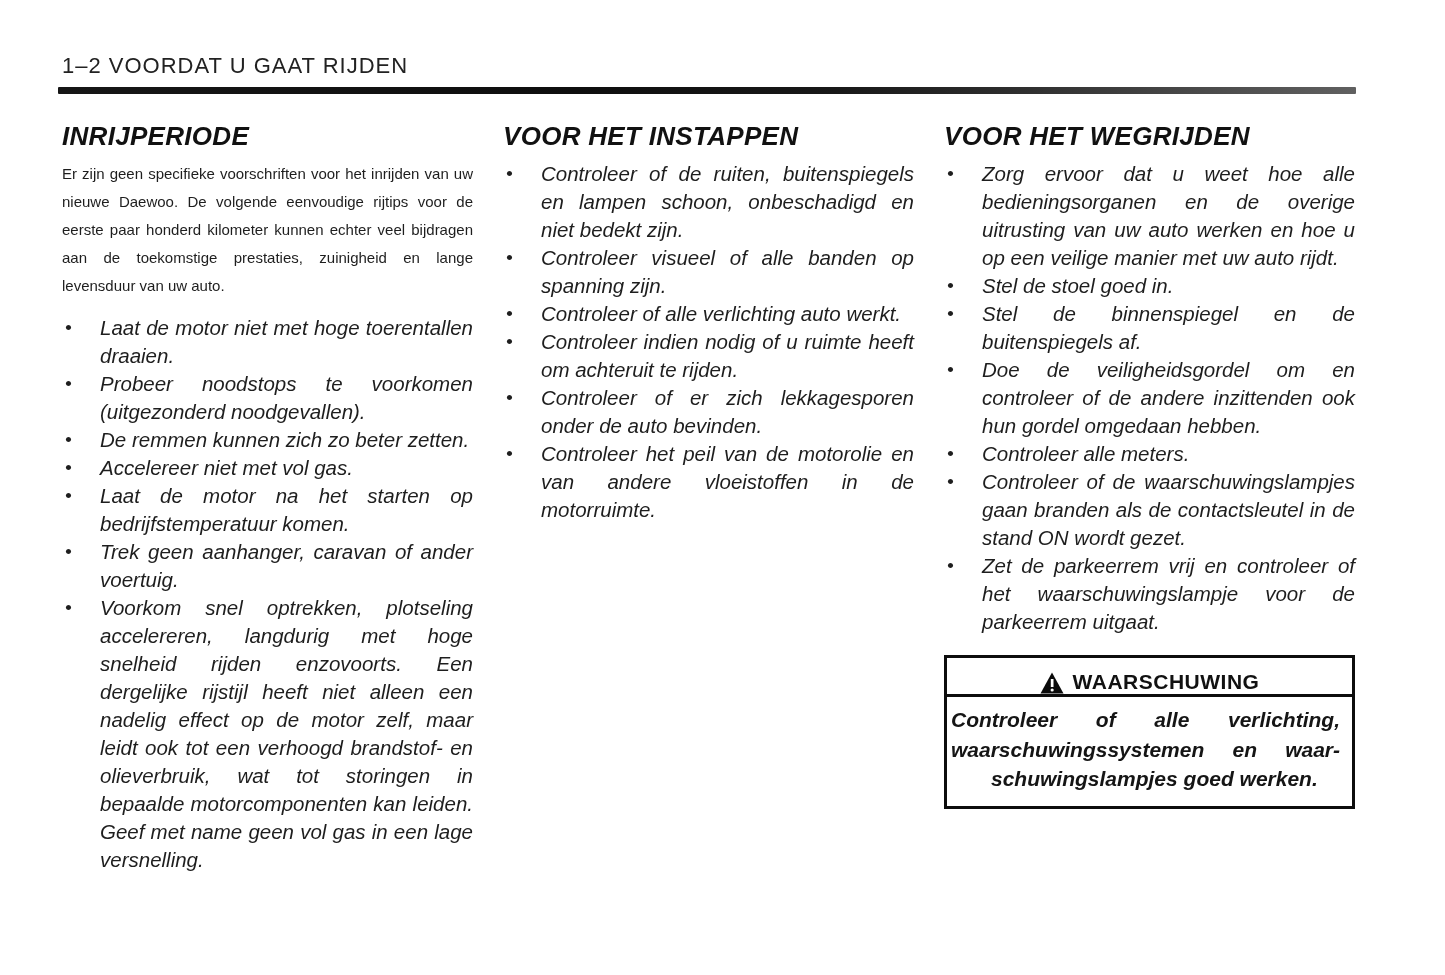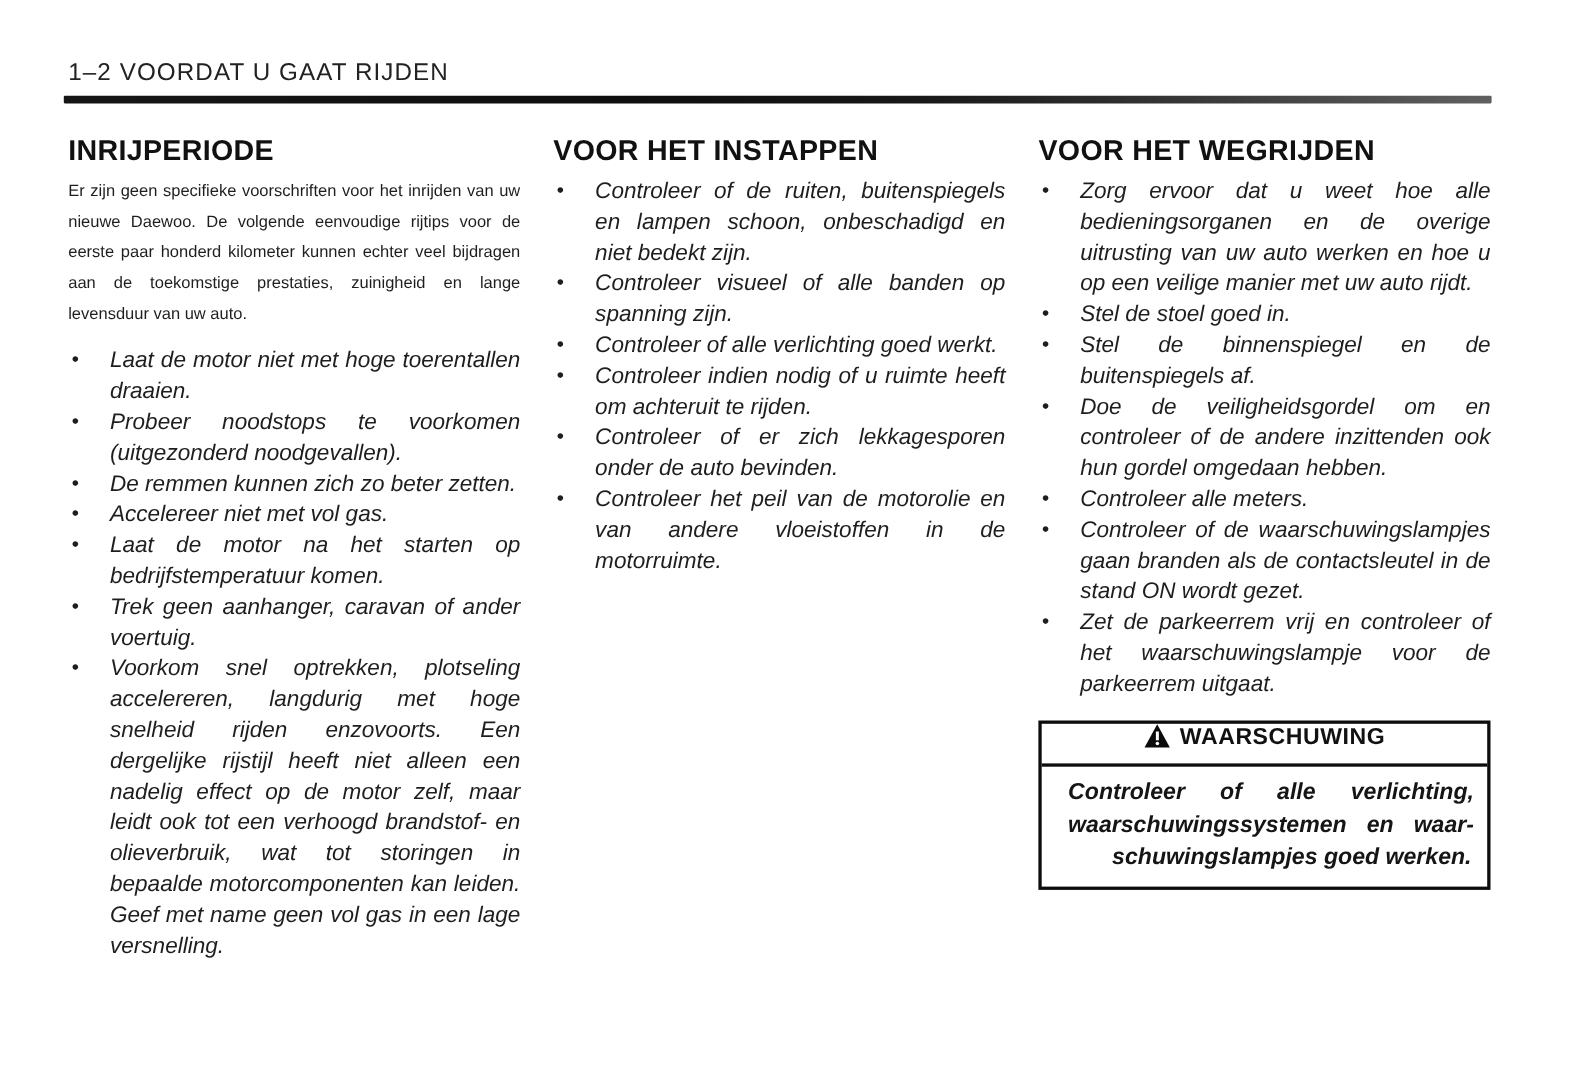--- a/index.html
+++ b/index.html
@@ -43,20 +43,21 @@
     column-gap: 30px;
     margin-top: 27px;
   }
   h2.section-heading {
     margin: 0 0 9px 0;
     font-size: 26px;
     line-height: 30px;
     font-weight: bold;
     letter-spacing: 0.3px;
     color: #111;
+    font-style: italic;
   }
   p.intro {
     margin: 0 0 14px 0;
     font-size: 15px;
     line-height: 28px;
     text-align: justify;
   }
   ul.bullets {
     list-style: none;
     margin: 0;
@@ -77,37 +78,37 @@
     top: 0;
     font-size: 19px;
   }
   .warning-box {
     margin-top: 19px;
     border: 3px solid #0d0d0d;
     background: #fff;
   }
   .warning-header {
     display: flex;
-    align-items: flex-start;
+    align-items: flex-end;
     justify-content: center;
     gap: 9px;
     height: 36px;
     border-bottom: 3px solid #0d0d0d;
   }
   .warning-icon svg {
     display: block;
   }
   .warning-title {
     font-size: 21px;
     font-weight: bold;
     letter-spacing: 0.5px;
     color: #111;
   }
   .warning-body {
-    padding: 8px 12px 12px 24px;
+    padding: 8px 12px 12px 4px;
   }
   .warning-line {
     font-size: 21px;
     line-height: 29.5px;
     font-weight: bold;
     font-style: italic;
     text-align: justify;
     text-align-last: justify;
     color: #151515;
   }
@@ -140,21 +141,21 @@
           <li>Trek geen aanhanger, caravan of ander voertuig.</li>
           <li>Voorkom snel optrekken, plotseling accelereren, langdurig met hoge snelheid rijden enzovoorts. Een dergelijke rijstijl heeft niet alleen een nadelig effect op de motor zelf, maar leidt ook tot een verhoogd brandstof- en olieverbruik, wat tot storingen in bepaalde motorcomponenten kan leiden. Geef met name geen vol gas in een lage versnelling.</li>
         </ul>
     </section>
 
     <section class="col">
       <h2 class="section-heading">VOOR HET INSTAPPEN</h2>
       <ul class="bullets">
           <li>Controleer of de ruiten, buitenspiegels en lampen schoon, onbeschadigd en niet bedekt zijn.</li>
           <li>Controleer visueel of alle banden op spanning zijn.</li>
-          <li>Controleer of alle verlichting goed werkt.</li>
+          <li>Controleer of alle verlichting auto werkt.</li>
           <li>Controleer indien nodig of u ruimte heeft om achteruit te rijden.</li>
           <li>Controleer of er zich lekkagesporen onder de auto bevinden.</li>
           <li>Controleer het peil van de motorolie en van andere vloeistoffen in de motorruimte.</li>
         </ul>
     </section>
 
     <section class="col">
       <h2 class="section-heading">VOOR HET WEGRIJDEN</h2>
       <ul class="bullets">
           <li>Zorg ervoor dat u weet hoe alle bedieningsorganen en de overige uitrusting van uw auto werken en hoe u op een veilige manier met uw auto rijdt.</li>

